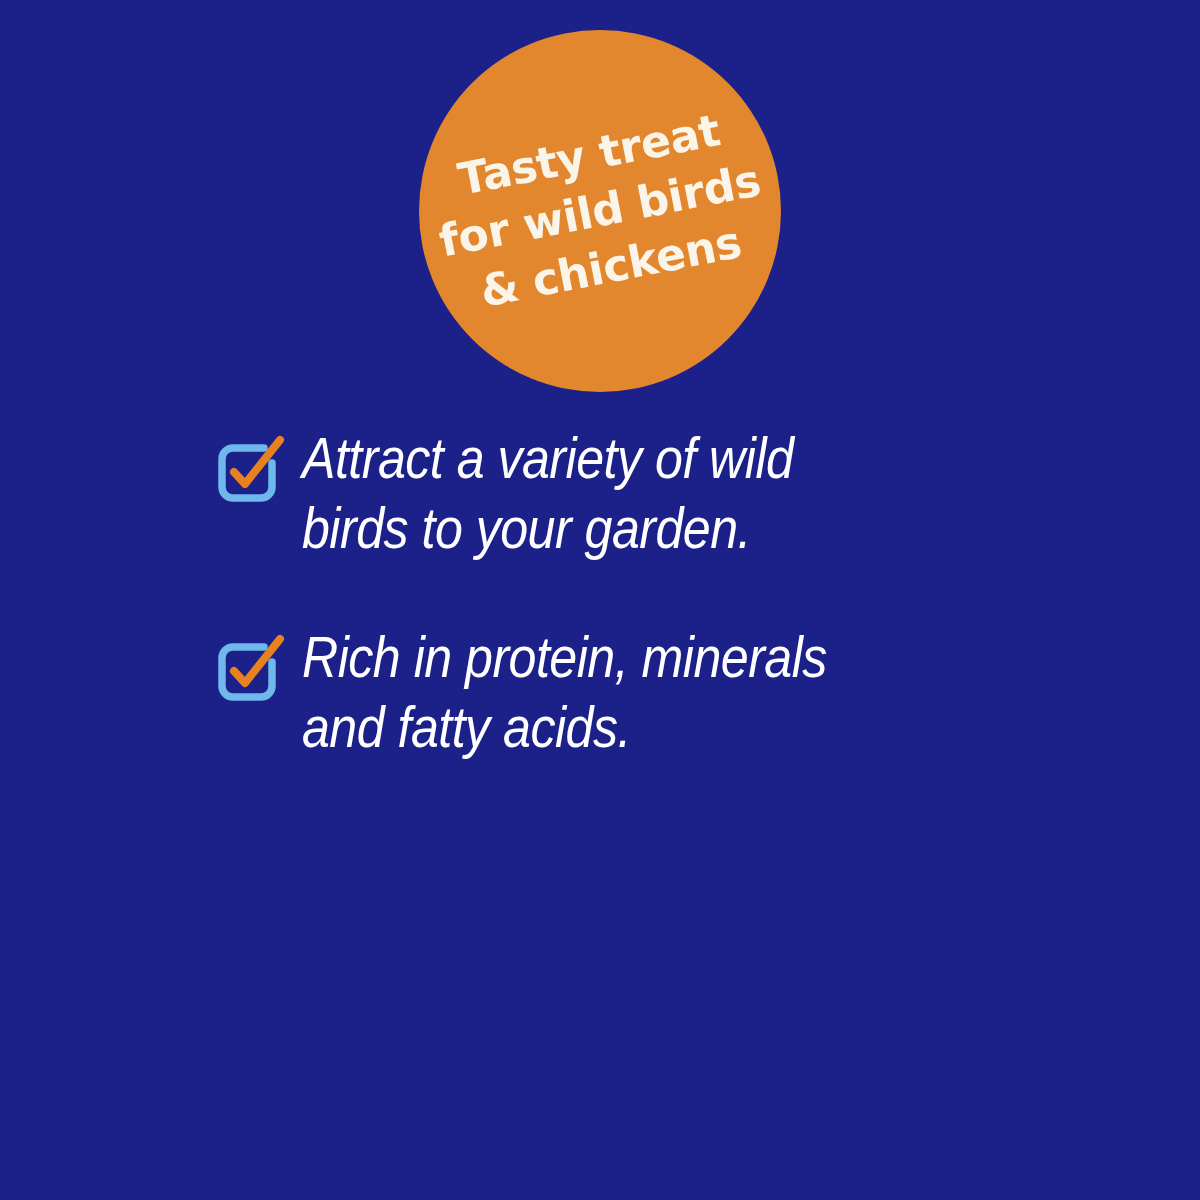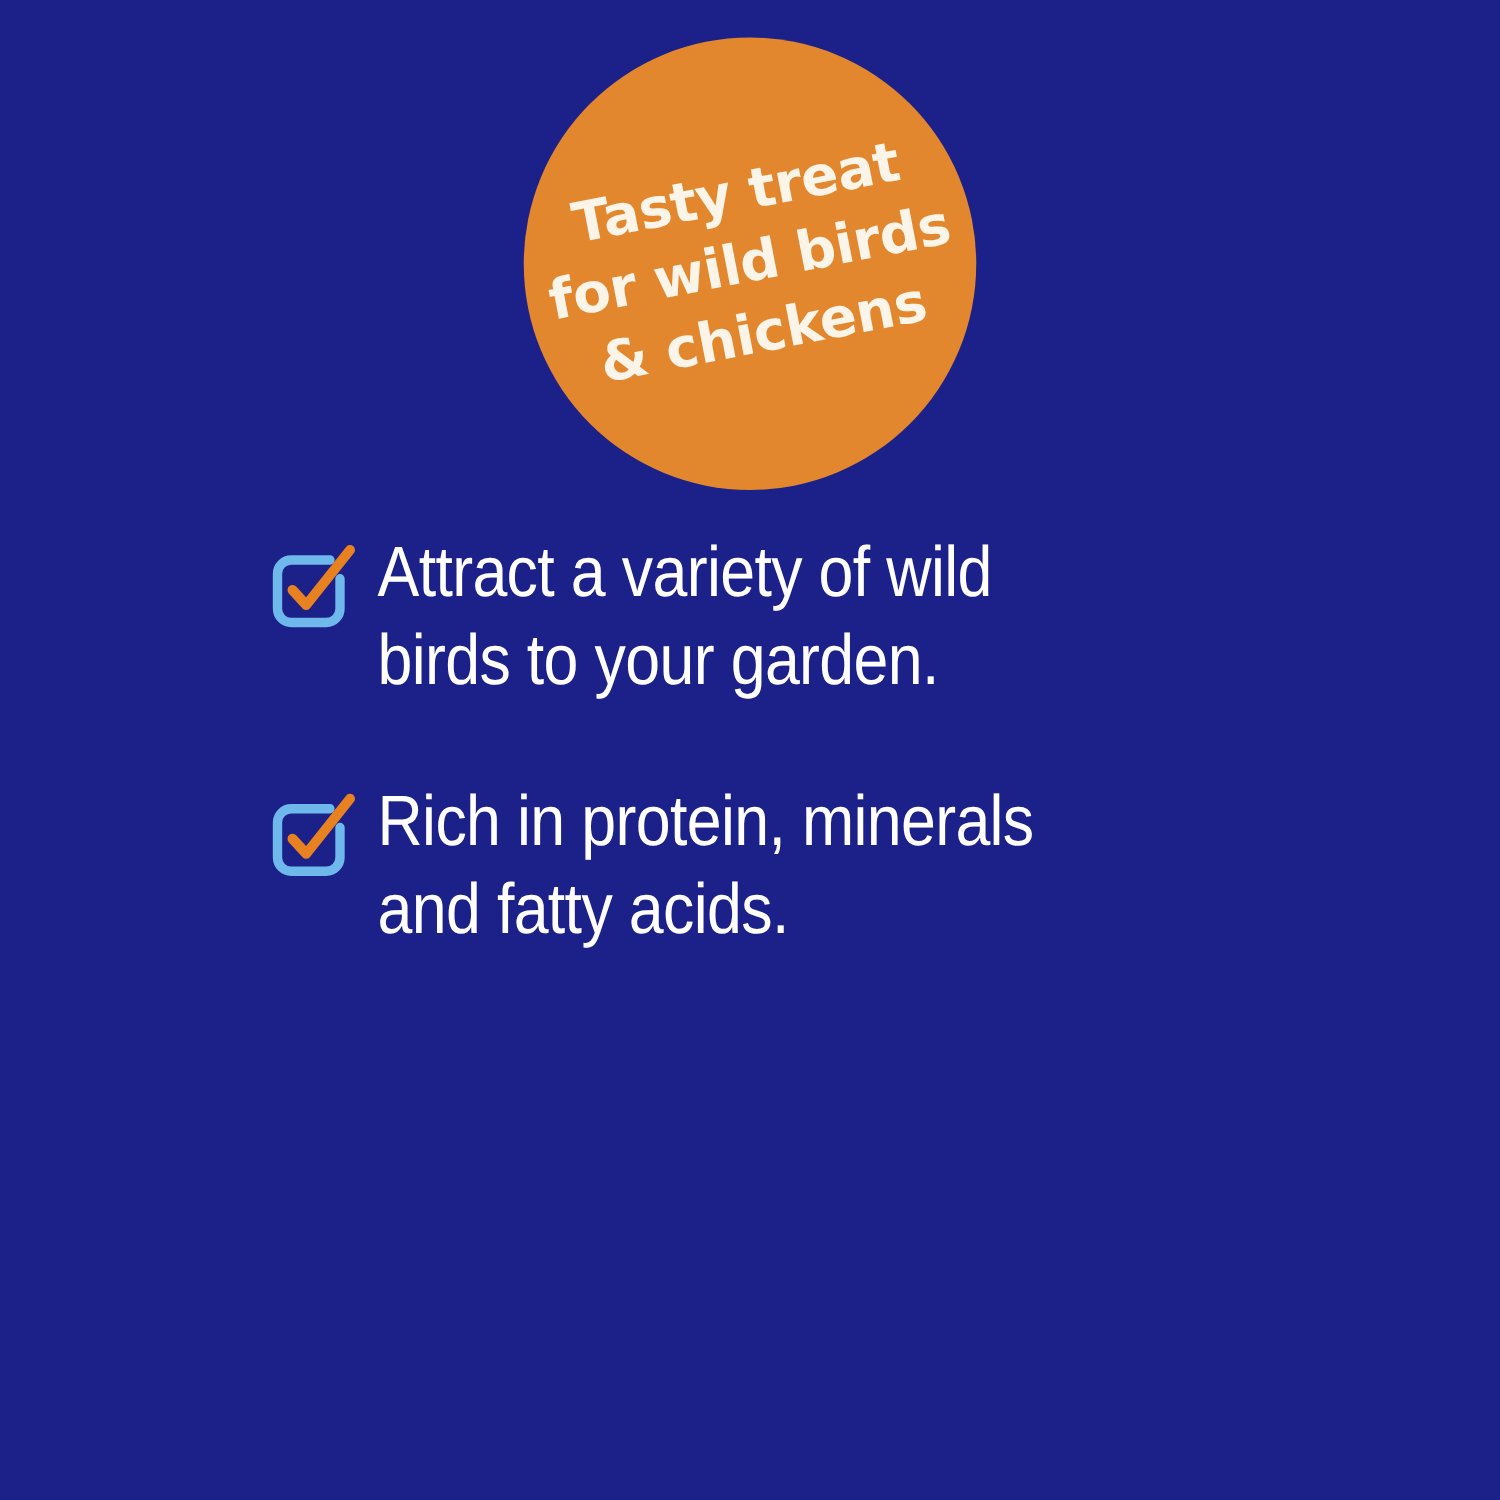--- a/index.html
+++ b/index.html
@@ -48,20 +48,21 @@
   .badge-line {
     display: block;
   }
 
   
   .bullets {
     position: absolute;
     left: 216px;
     top: 424px;
     width: 840px;
+    font-style: italic;
   }
   .bullet-row {
     display: flex;
     align-items: flex-start;
     margin-bottom: 60px;
   }
   .bullet-row:last-child {
     margin-bottom: 0;
     margin-top: 16px;
   }

